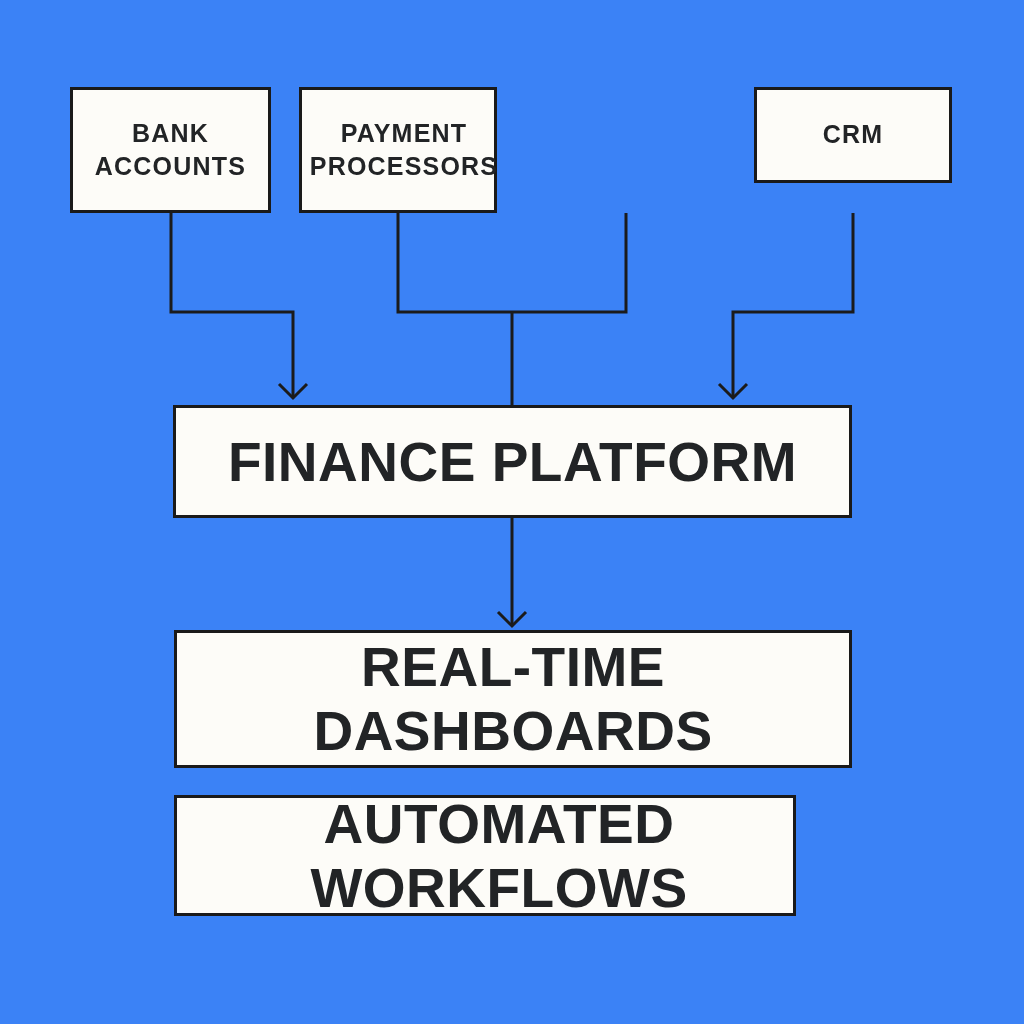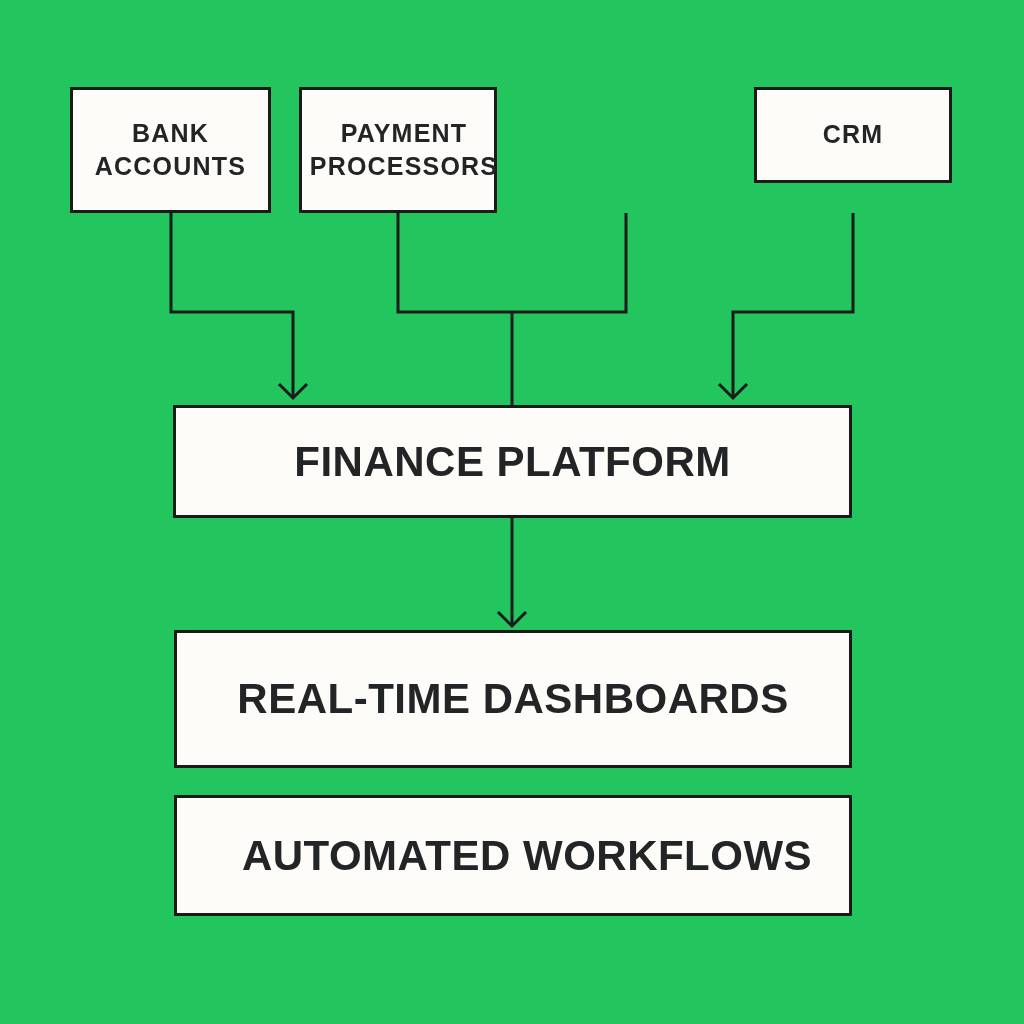--- a/index.html
+++ b/index.html
@@ -1,20 +1,20 @@
 <!DOCTYPE html>
 <html><head>
 <meta charset="utf-8">
 <style>
   html, body { margin: 0; padding: 0; }
   .canvas {
     position: relative;
     width: 1024px;
     height: 1024px;
-    background: #22c55e;
+    background: #3b82f6;
     overflow: hidden;
     font-family: "Liberation Sans", sans-serif;
   }
   .connectors {
     position: absolute;
     inset: 0;
     width: 1024px;
     height: 1024px;
   }
   .connectors path {
@@ -37,31 +37,31 @@
     color: #222426;
     font-weight: 700;
     white-space: pre-line;
   }
   .label.sm {
     font-size: 25px;
     line-height: 1.34;
     letter-spacing: 1.2px;
   }
   .label.lg {
-    font-size: 42px;
+    font-size: 55px;
     letter-spacing: 0.5px;
   }
   
   #node-bank       { left: 70px;  top: 87px;  width: 201px; height: 126px; }
   #node-payment    { left: 299px; top: 87px;  width: 198px; height: 126px; padding-left: 12px; }
   #node-billing    { left: 527px; top: 87px;  width: 198px; height: 126px; }
   #node-crm        { left: 754px; top: 87px;  width: 198px; height: 96px; }
   #node-finance    { left: 173px; top: 405px; width: 679px; height: 113px; }
   #node-dashboards { left: 174px; top: 630px; width: 678px; height: 138px; text-align: center; }
-  #node-workflows  { left: 174px; top: 795px; width: 678px; height: 121px; padding-left: 28px; }
+  #node-workflows  { left: 174px; top: 795px; width: 622px; height: 121px; padding-left: 28px; }
 </style>
 </head>
 <body>
 
 <div class="canvas">
 
   <svg class="connectors" viewBox="0 0 1024 1024" aria-hidden="true">
 
     <path d="M171 213 V312 H293 V397"></path>
     <path d="M279 384 L293 398 L307 384"></path>

